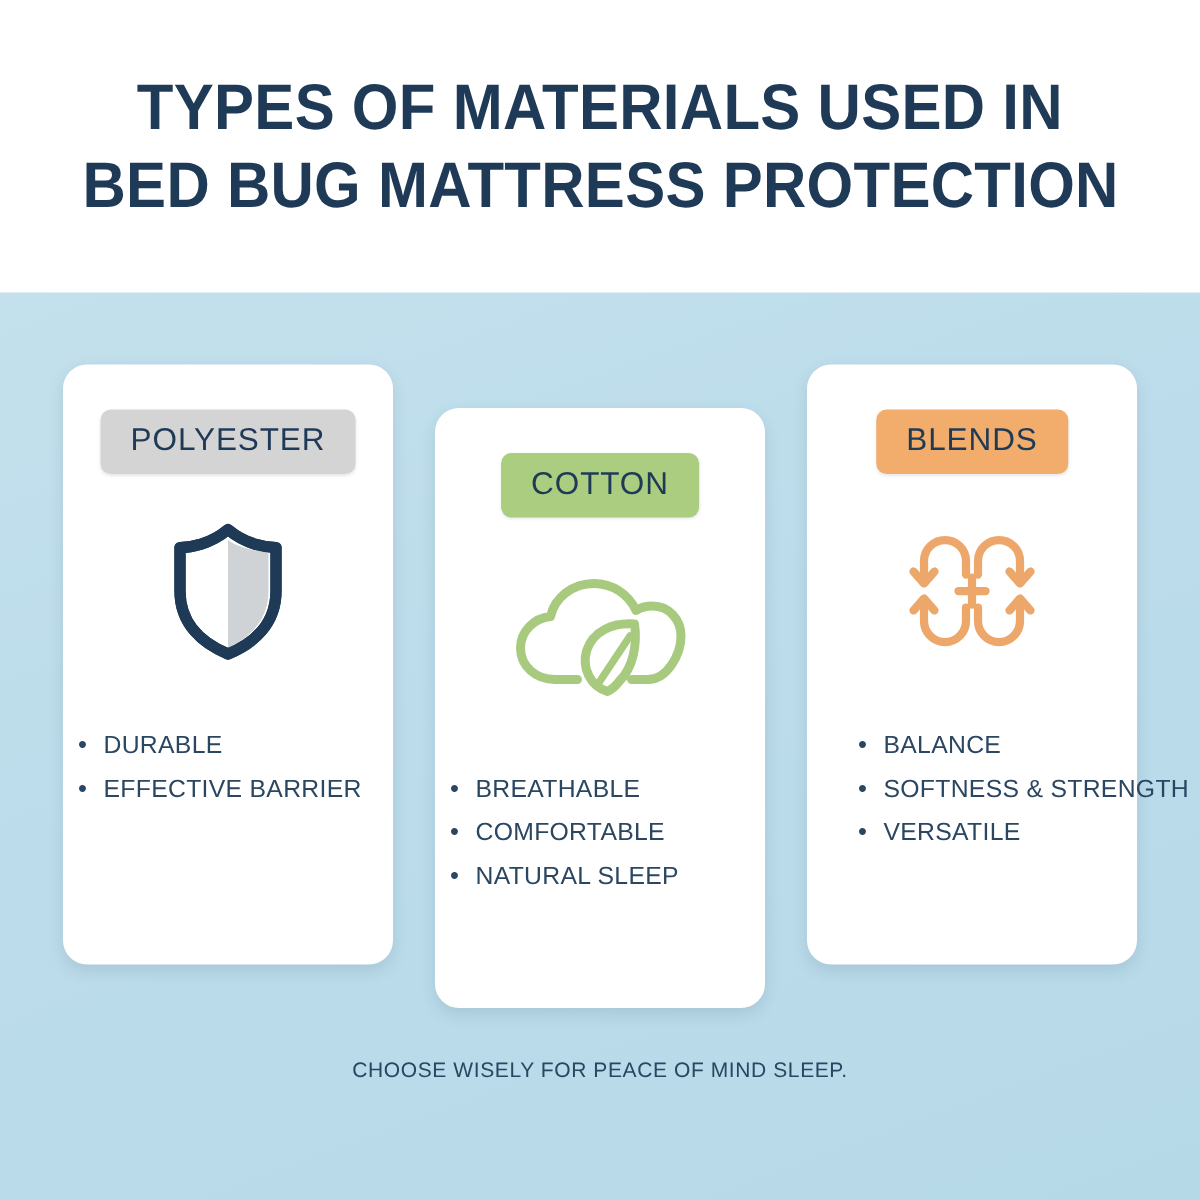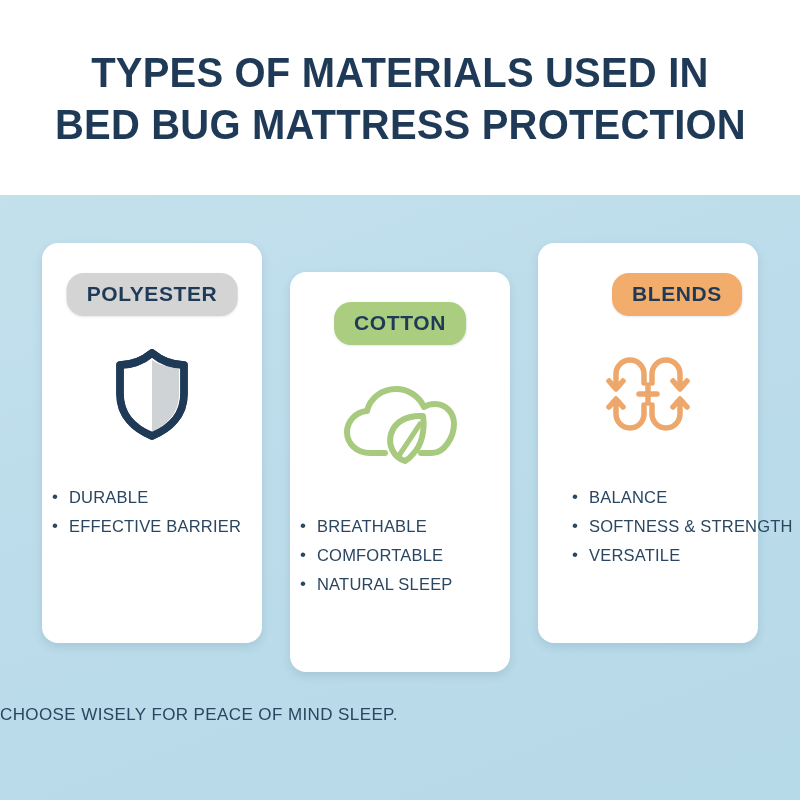--- a/index.html
+++ b/index.html
@@ -81,34 +81,34 @@
   }
   .card-1 { left: 42px; }
   .card-2 { left: 290px; margin-top: 29px; }
   .card-3 { left: 538px; }
 
   .badge {
     position: absolute;
     top: 30px;
     left: 50%;
     transform: translateX(-50%);
-    border-radius: 17px;
+    border-radius: 7px;
     padding: 9px 20px 10px 20px;
     font-family: "Liberation Sans", sans-serif;
-    font-weight: bold;
+    font-weight: normal;
     font-size: 21px;
     letter-spacing: 0.6px;
     color: #1f3a57;
     white-space: nowrap;
     text-align: left;
     box-shadow: 0 1px 2px rgba(40,70,95,0.12);
   }
   .badge-poly { background: #d4d4d4; }
   .badge-cot  { background: #aacd80; }
-  .badge-ble  { background: #f2ac6b; margin-left: 29px; }
+  .badge-ble  { background: #f2ac6b; }
 
   .icon-wrap {
     position: absolute;
     top: 96px;
     left: 0;
     width: 220px;
     height: 110px;
     display: flex;
     align-items: center;
     justify-content: center;
@@ -148,22 +148,23 @@
     overflow: visible;
     width: 260px;
   }
 
   
   .footer {
     position: absolute;
     left: 0;
     top: 705px;
     width: 800px;
-    font-family: "Liberation Sans", sans-serif;
-    font-size: 17px;
+    text-align: center;
+    font-family: "Liberation Sans", sans-serif;
+    font-size: 14px;
     letter-spacing: 0.4px;
     color: #2a4660;
   }
 </style>
 </head>
 <body>
 
 <div class="poster">
 
   <div class="header-band">

